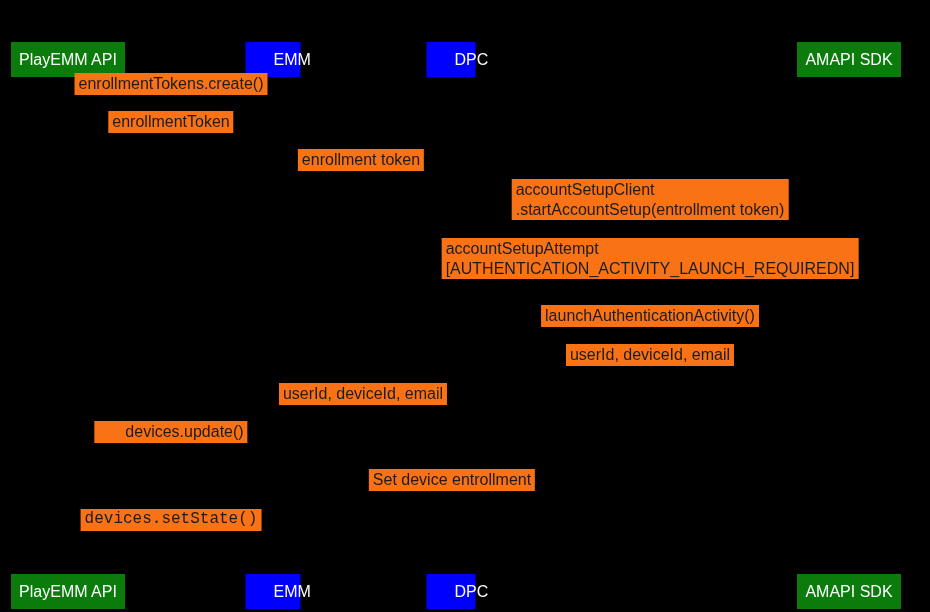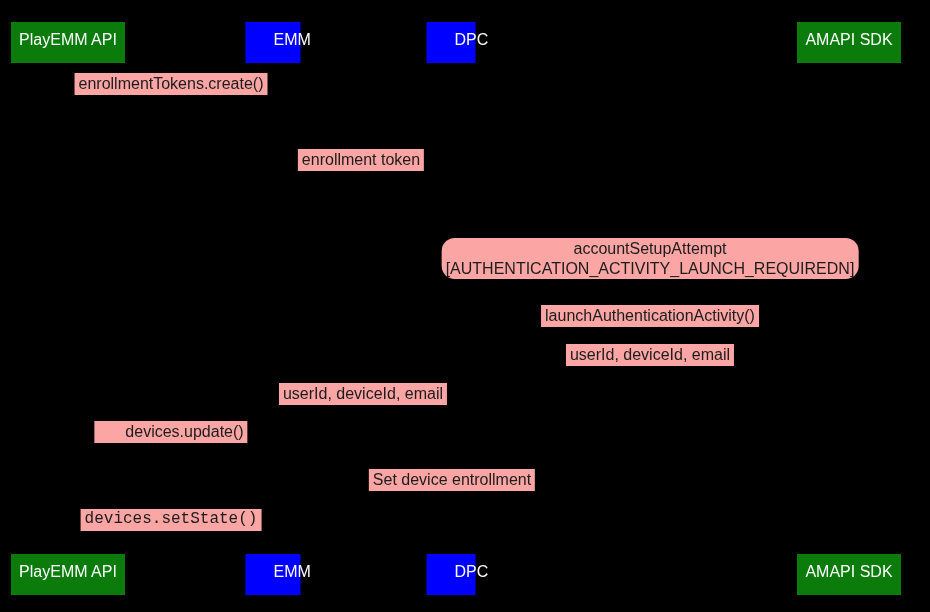--- a/index.html
+++ b/index.html
@@ -10,65 +10,72 @@
   .stage {
     position: relative;
     width: 930px;
     height: 612px;
     background: #000000;
     overflow: hidden;
     font-family: "Liberation Sans", sans-serif;
   }
   .participant {
     position: absolute;
-    height: 41px;
+    height: 35px;
     line-height: 35px;
     text-align: center;
     color: #ffffff;
     font-size: 16px;
     transform: translateX(-50%);
     box-sizing: border-box;
     white-space: nowrap;
+    margin-top: 20px;
   }
   .participant.green { background: #0b7c0b; }
   .participant.blue  { background: #0000ff; padding-left: 28px; }
   .msg {
     position: absolute;
     transform: translateX(-50%);
-    background: #fca5a5;
+    background: #f97316;
     color: #1c1c1c;
     font-size: 16px;
     line-height: 19.5px;
     padding: 1px 4px;
-    text-align: center;
     white-space: nowrap;
   }
   .msg span { display: block; }
 </style>
 </head>
 <body>
 
 <div class="stage">
 
   <div class="participant green" style="left:68px;  top:22px; width:114px;">PlayEMM API</div>
   <div class="participant blue" style="left:273px; top:22px; width:55px;">EMM</div>
   <div class="participant blue" style="left:451px; top:22px; width:49px;">DPC</div>
   <div class="participant green" style="left:849px; top:22px; width:104px;">AMAPI SDK</div>
 
   <div class="msg" style="left:171px; top:73px;">
     <span>enrollmentTokens.create()</span>
   </div>
 
+  <div class="msg" style="left:171px; top:111px;">
+    <span>enrollmentToken</span>
+  </div>
 
   <div class="msg" style="left:361px; top:149px;">
     <span>enrollment token</span>
   </div>
 
+  <div class="msg" style="left:650px; top:179px;">
+    <span>accountSetupClient</span>
+    <span>.startAccountSetup(entrollment token)</span>
+  </div>
 
-  <div class="msg" style="left:650px; top:238px;border-radius:13px;">
+  <div class="msg" style="left:650px; top:238px;">
     <span>accountSetupAttempt</span>
     <span>[AUTHENTICATION_ACTIVITY_LAUNCH_REQUIREDN]</span>
   </div>
 
   <div class="msg" style="left:650px; top:305px;">
     <span>launchAuthenticationActivity()</span>
   </div>
 
   <div class="msg" style="left:650px; top:344px;">
     <span>userId, deviceId, email</span>

